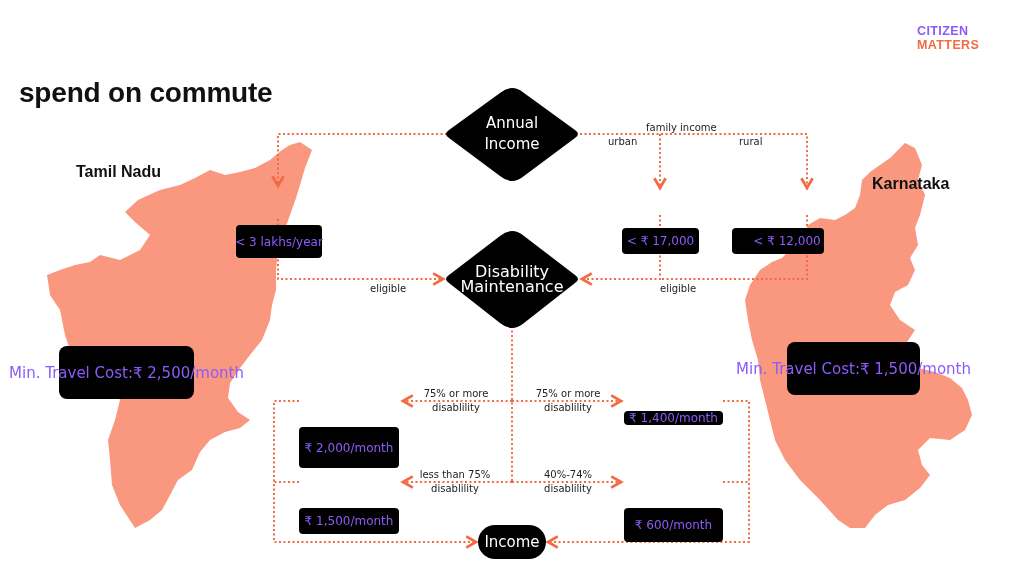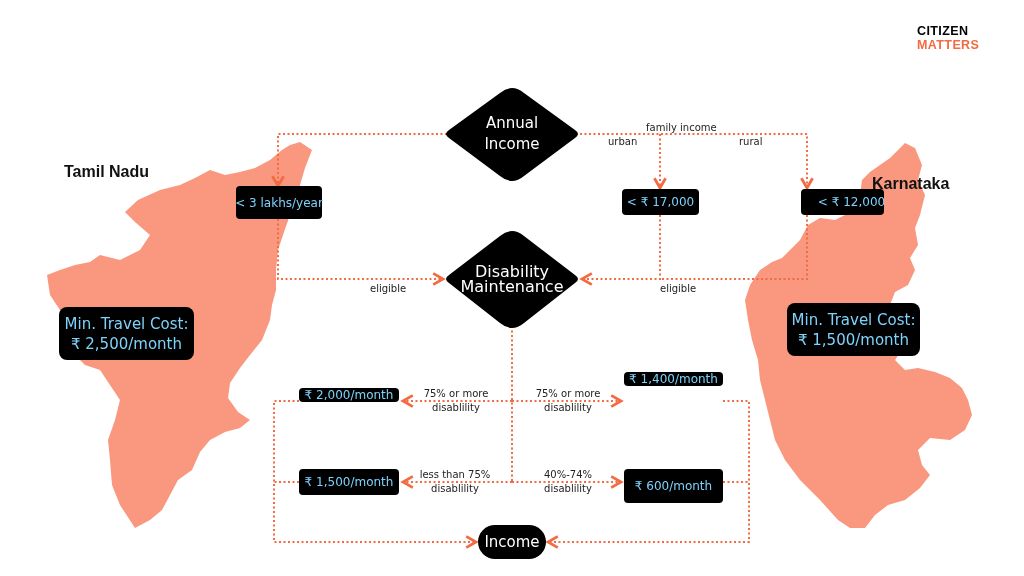--- a/index.html
+++ b/index.html
@@ -7,39 +7,40 @@
     width: 1024px; height: 576px; position: relative; overflow: hidden;
     background: #ffffff;
     font-family: "DejaVu Sans", "Liberation Sans", sans-serif;
   }
   .title {
     position: absolute; left: 19px; top: 30px; margin: 0;
     font-family: "Liberation Sans", sans-serif; font-weight: bold;
     font-size: 28px; line-height: 42px; color: #111; letter-spacing: -0.2px;
   }
   .logo { position: absolute; left: 917px; top: 24px; font-family: "Liberation Sans", sans-serif; font-weight: bold; font-size: 12.5px; line-height: 14px; letter-spacing: 0.4px; }
-  .logo .l1 { color: #000000; }
+  .logo .l1 { color: #8b5cf6; }
   .logo .l2 { color: #f26b43; }
   .state-label { position: absolute; font-family: "Liberation Sans", sans-serif; font-weight: bold; font-size: 16px; color: #111; }
   svg.layer { position: absolute; left: 0; top: 0; }
   .box {
-    position: absolute; background: #000; color: #7dd3fc; border-radius: 4px;
+    position: absolute; background: #000; color: #8b5cf6; border-radius: 4px;
     font-size: 12px; display: flex; align-items: center; justify-content: center;
-    white-space: nowrap; box-sizing: border-box;
+    white-space: nowrap; box-sizing: border-box; margin-top: 39px;
   }
-  .box.big { border-radius: 8px; font-size: 15px; line-height: 20px; flex-direction: column; }
+  .box.big { border-radius: 8px; font-size: 15px; line-height: 20px; flex-direction: row; }
   .pill { position: absolute; background: #000; color: #fff; border-radius: 18px; font-size: 15px; display:flex; align-items:center; justify-content:center; }
   .dtext { position: absolute; color: #fff; text-align: center; display:flex; flex-direction:column; align-items:center; justify-content:center; }
   .edge { position: absolute; font-size: 10px; color: #222; text-align: center; line-height: 14px; white-space: nowrap; }
 </style>
 </head>
 <body>
 
 <h1 class="title">
   <br>
+  <span>spend on commute</span>
 </h1>
 <div class="logo">
   <div class="l1">CITIZEN</div>
   <div class="l2">MATTERS</div>
 </div>
 
 <svg class="layer" width="1024" height="576" viewBox="0 0 1024 576">
   <defs>
     <marker id="arr" viewBox="0 0 10 10" refX="8" refY="5" markerWidth="7" markerHeight="7" orient="auto-start-reverse">
       <path d="M1,1 L8,5 L1,9" fill="none" stroke="#f26b43" stroke-width="2"></path>
@@ -82,52 +83,52 @@
     <polyline points="299,482 274,482"></polyline>
 
     <polyline points="723,401 749,401 749,542 548,542" marker-end="url(#arr)"></polyline>
     <polyline points="723,482 749,482"></polyline>
   </g>
 
   <path fill="#000" d="M512,88 Q518,88 524,93 L575,130 Q581,134 575,138 L524,176 Q518,181 512,181 Q506,181 500,176 L449,138 Q443,134 449,130 L500,93 Q506,88 512,88 Z"></path>
   <path fill="#000" d="M512,231 Q518,231 524,236 L575,275 Q581,279 575,283 L524,323 Q518,328 512,328 Q506,328 500,323 L449,283 Q443,279 449,275 L500,236 Q506,231 512,231 Z"></path>
 </svg>
 
-<div class="state-label" style="left:64px; top:163px;">Tamil Nadu</div>
+<div class="state-label" style="left:76px; top:163px;">Tamil Nadu</div>
 <div class="state-label" style="left:872px; top:175px;">Karnataka</div>
 
 <div class="dtext" style="left:462px; top:110px; width:100px; height:48px; font-size:15px; line-height:21px;">
   <span>Annual</span>
   <span>Income</span>
 </div>
 <div class="dtext" style="left:457px; top:262px; width:110px; height:34px; font-size:16px; line-height:15px;">
   <span>Disability</span>
   <span>Maintenance</span>
 </div>
 
 <div class="edge" style="left:646px; top:121px;">family income</div>
 <div class="edge" style="left:608px; top:135px;">urban</div>
 <div class="edge" style="left:739px; top:135px;">rural</div>
 <div class="edge" style="left:370px; top:282px;">eligible</div>
 <div class="edge" style="left:660px; top:282px;">eligible</div>
 
 <div class="box" style="left:236px; top:186px; width:86px; height:33px;">&lt; 3 lakhs/year</div>
 <div class="box" style="left:622px; top:189px; width:77px; height:26px;">&lt; ₹ 17,000</div>
-<div class="box" style="left:801px; top:189px; width:83px; height:26px;padding-left:18px;">&lt; ₹ 12,000</div>
+<div class="box" style="left:732px; top:189px; width:92px; height:26px;padding-left:18px;">&lt; ₹ 12,000</div>
 
 <div class="box big" style="left:59px; top:307px; width:135px; height:53px;">
   <span>Min. Travel Cost:</span>
   <span>₹ 2,500/month</span>
 </div>
 <div class="box big" style="left:787px; top:303px; width:133px; height:53px;">
   <span>Min. Travel Cost:</span>
   <span>₹ 1,500/month</span>
 </div>
 
-<div class="box" style="left:299px; top:388px; width:100px; height:14px;">₹ 2,000/month</div>
+<div class="box" style="left:299px; top:388px; width:100px; height:41px;">₹ 2,000/month</div>
 <div class="box" style="left:299px; top:469px; width:100px; height:26px;">₹ 1,500/month</div>
 <div class="box" style="left:624px; top:372px; width:99px; height:14px;">₹ 1,400/month</div>
 <div class="box" style="left:624px; top:469px; width:99px; height:34px;">₹ 600/month</div>
 
 <div class="edge" style="left:418px; top:387px; width:76px;">
   <div>75% or more</div>
   <div>disablility</div>
 </div>
 <div class="edge" style="left:530px; top:387px; width:76px;">
   <div>75% or more</div>

